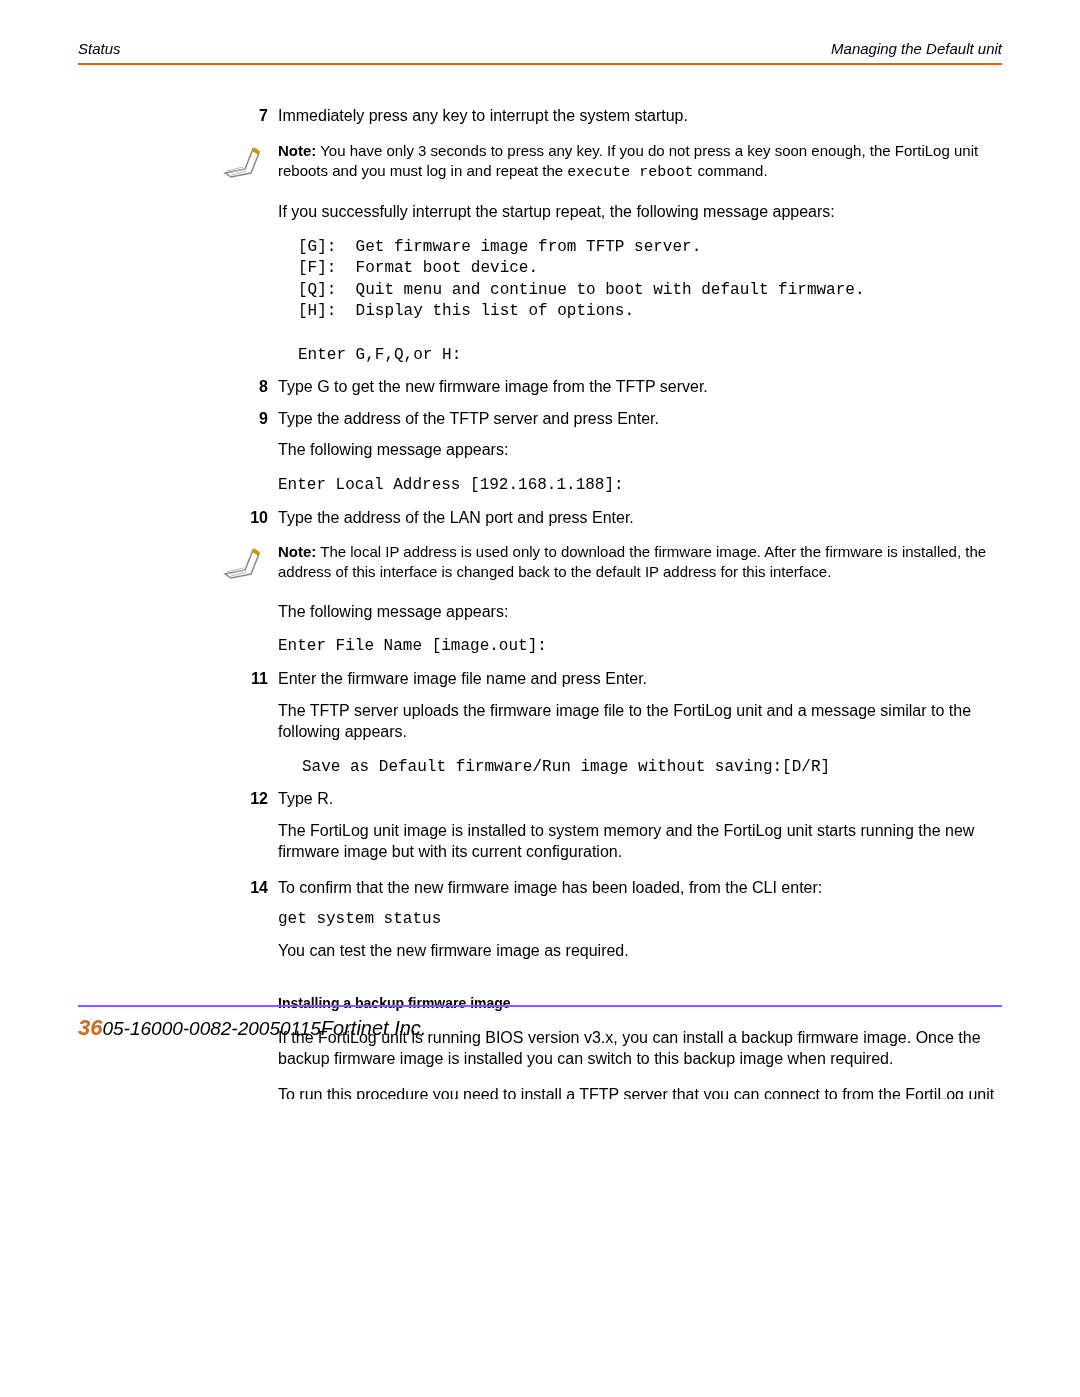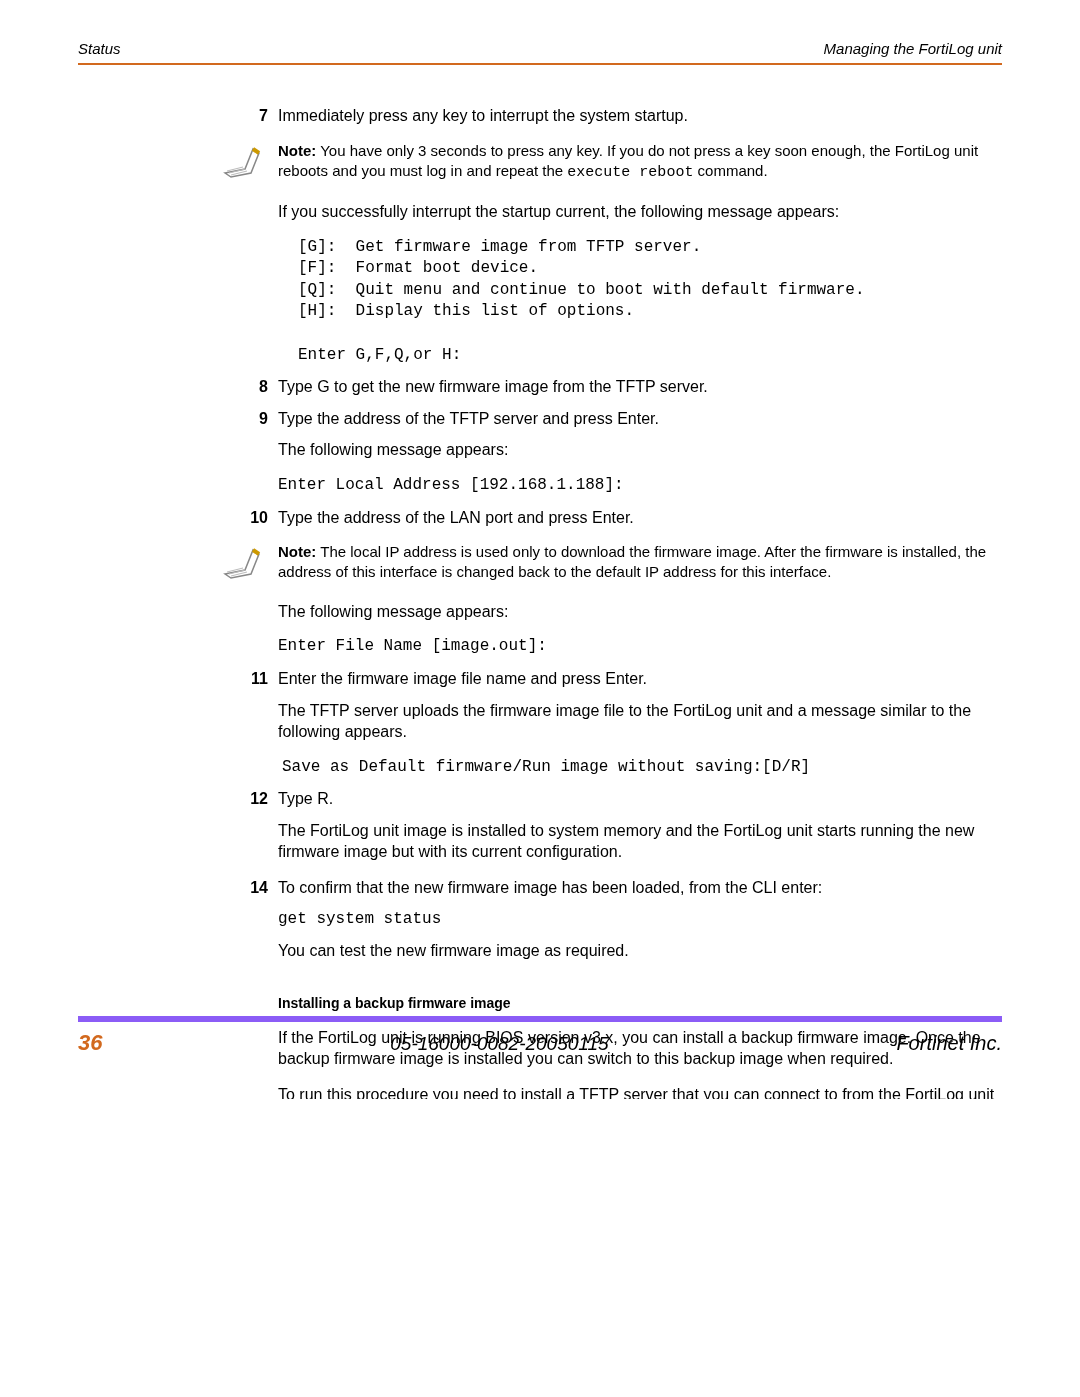--- a/index.html
+++ b/index.html
@@ -69,66 +69,66 @@
   .subhead {
     font-weight: bold;
     font-size: 14px;
     margin: 32px 0 14px 0;
   }
   .para { margin: 6px 0 14px 0; }
   .footer-row {
     position: absolute;
     left: 78px;
     right: 78px;
-    bottom: 43px;
-    border-top: 6px solid #8b5cf6;
+    bottom: 58px;
+    border-top: 2px solid #8b5cf6;
     padding-top: 8px;
     display: flex;
-    justify-content: space-between;
+    justify-content: flex-start;
     align-items: baseline;
   }
   .page-num {
     font-family: Arial, sans-serif;
     font-weight: bold;
     font-style: italic;
     font-size: 22px;
     color: #d2691e;
   }
   .doc-id { font-style: italic; font-size: 19px; }
   .company { font-style: italic; font-size: 20px; }
 </style>
 </head>
 <body>
 
 <div class="page">
 
   <div class="header-row">
     <span>Status</span>
-    <span>Managing the FortiLog unit</span>
+    <span>Managing the Default unit</span>
   </div>
 
   <div class="content">
 
     <div class="step">
       <span class="step-num">7</span>
       <span>Immediately press any key to interrupt the system startup.</span>
     </div>
 
     <div class="note-block">
       <span class="note-icon">
         <svg viewBox="0 0 40 36">
           <path d="M2 30 L22 26 L30 6 L36 10 L28 30 L8 34 Z" fill="none" stroke="#888" stroke-width="1.5"></path>
           <path d="M30 6 L36 10" stroke="#c90" stroke-width="4"></path>
           <path d="M4 28 L20 24 M6 30 L22 26 M8 32 L24 28" stroke="#bbb" stroke-width="1"></path>
         </svg>
       </span>
       <span><b>Note:</b><span> You have only 3 seconds to press any key. If you do not press a key soon enough, the FortiLog unit reboots and you must log in and repeat the </span><span class="mono-inline">execute reboot</span><span> command.</span></span>
     </div>
 
-    <div class="para">If you successfully interrupt the startup current, the following message appears:</div>
+    <div class="para">If you successfully interrupt the startup repeat, the following message appears:</div>
     <span class="mono" style="margin-left:20px">[G]:  Get firmware image from TFTP server.
 [F]:  Format boot device.
 [Q]:  Quit menu and continue to boot with default firmware.
 [H]:  Display this list of options.
 
 Enter G,F,Q,or H:</span>
 
     <div class="step">
       <span class="step-num">8</span>
       <span>Type G to get the new firmware image from the TFTP server.</span>
@@ -158,21 +158,21 @@
     </div>
 
     <div class="para">The following message appears:</div>
     <span class="mono">Enter File Name [image.out]:</span>
 
     <div class="step">
       <span class="step-num">11</span>
       <span>Enter the firmware image file name and press Enter.</span>
     </div>
     <div class="para">The TFTP server uploads the firmware image file to the FortiLog unit and a message similar to the following appears.</div>
-    <span class="mono" style="margin-left:4px">Save as Default firmware/Run image without saving:[D/R]</span>
+    <span class="mono" style="margin-left:24px">Save as Default firmware/Run image without saving:[D/R]</span>
 
     <div class="step">
       <span class="step-num">12</span>
       <span>Type R.</span>
     </div>
     <div class="para">The FortiLog unit image is installed to system memory and the FortiLog unit starts running the new firmware image but with its current configuration.</div>
 
 
     <div class="step">
       <span class="step-num">14</span>

